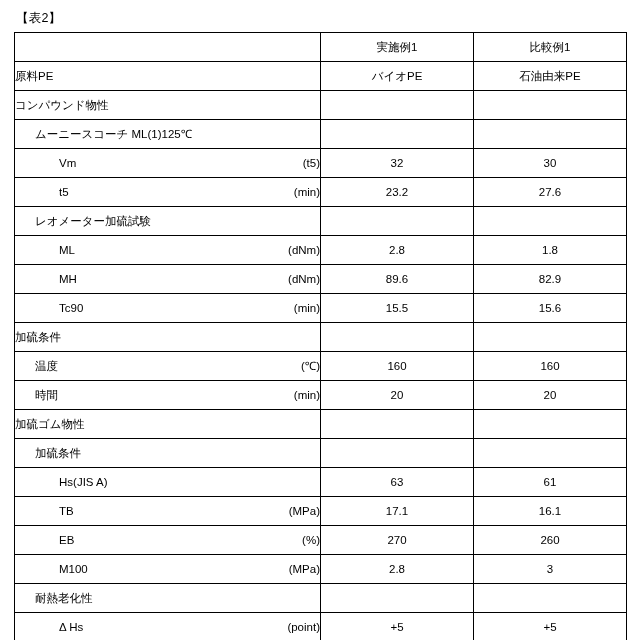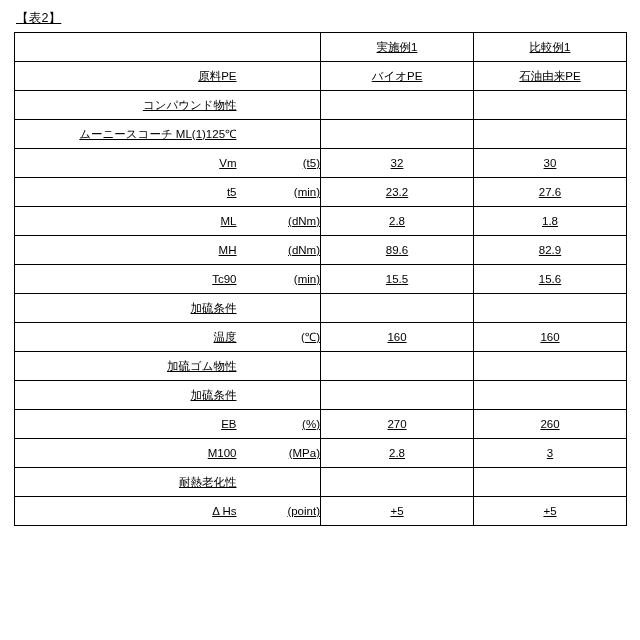--- a/index.html
+++ b/index.html
@@ -13,21 +13,20 @@
     font-family: "Liberation Sans", sans-serif;
     color: #000000;
     overflow: hidden;
   }
   .page {
     position: relative;
     width: 640px;
     height: 452px;
     box-sizing: border-box;
     padding: 10px 14px 0 14px;
-    text-decoration: underline;
   }
   .caption {
     font-size: 12.5px;
     line-height: 16px;
     margin: 0 0 6px 2px;
     letter-spacing: 0.2px;
   }
   table.tbl {
     border-collapse: collapse;
     width: 612px;
@@ -47,21 +46,21 @@
   col.c-unit  { width: 84px; }
   col.c-val   { width: 153px; }
   col.c-val2  { width: 153px; }
 
   .lbl {
     padding-left: 6px;
     text-align: left;
     white-space: nowrap;
   }
   .lbl.ind1 { padding-left: 20px; }
-  .lbl.ind2 { padding-left: 34px; }
+  .lbl.ind2 { padding-left: 44px; }
   .unit {
     text-align: right;
     white-space: nowrap;
   }
   .val {
     text-align: center;
     white-space: nowrap;
   }
   .hdr .val { }
   
@@ -71,21 +70,20 @@
   tr.hdr > td {
     border-bottom: 1.1px solid #000;
   }
   
   td.sep-left {
     border-left: 1.7px solid #000;
     border-radius: 11px;
   }
   .nolabelborder {
     border-right: 0 !important;
-    text-align: right;
   }
   .nolabelborder-l {
     border-left: 0 !important;
   }
 </style>
 </head>
 <body>
 
 <div class="page">
 
@@ -129,20 +127,26 @@
           <td class="val sep-left">32</td>
           <td class="val">30</td>
         </tr>
         <tr>
           <td class="lbl nolabelborder ind2">t5</td>
           <td class="unit nolabelborder-l">(min)</td>
           <td class="val sep-left">23.2</td>
           <td class="val">27.6</td>
         </tr>
         <tr>
+          <td class="lbl nolabelborder ind1">レオメーター加硫試験</td>
+          <td class="unit nolabelborder-l"></td>
+          <td class="val sep-left"></td>
+          <td class="val"></td>
+        </tr>
+        <tr>
           <td class="lbl nolabelborder ind2">ML</td>
           <td class="unit nolabelborder-l">(dNm)</td>
           <td class="val sep-left">2.8</td>
           <td class="val">1.8</td>
         </tr>
         <tr>
           <td class="lbl nolabelborder ind2">MH</td>
           <td class="unit nolabelborder-l">(dNm)</td>
           <td class="val sep-left">89.6</td>
           <td class="val">82.9</td>
@@ -158,31 +162,49 @@
           <td class="unit nolabelborder-l"></td>
           <td class="val sep-left"></td>
           <td class="val"></td>
         </tr>
         <tr>
           <td class="lbl nolabelborder ind1">温度</td>
           <td class="unit nolabelborder-l">(℃)</td>
           <td class="val sep-left">160</td>
           <td class="val">160</td>
         </tr>
+        <tr>
+          <td class="lbl nolabelborder ind1">時間</td>
+          <td class="unit nolabelborder-l">(min)</td>
+          <td class="val sep-left">20</td>
+          <td class="val">20</td>
+        </tr>
         <tr class="sect-top">
           <td class="lbl nolabelborder">加硫ゴム物性</td>
           <td class="unit nolabelborder-l"></td>
           <td class="val sep-left"></td>
           <td class="val"></td>
         </tr>
         <tr>
           <td class="lbl nolabelborder ind1">加硫条件</td>
           <td class="unit nolabelborder-l"></td>
           <td class="val sep-left"></td>
           <td class="val"></td>
+        </tr>
+        <tr>
+          <td class="lbl nolabelborder ind2">Hs(JIS A)</td>
+          <td class="unit nolabelborder-l"></td>
+          <td class="val sep-left">63</td>
+          <td class="val">61</td>
+        </tr>
+        <tr>
+          <td class="lbl nolabelborder ind2">TB</td>
+          <td class="unit nolabelborder-l">(MPa)</td>
+          <td class="val sep-left">17.1</td>
+          <td class="val">16.1</td>
         </tr>
         <tr>
           <td class="lbl nolabelborder ind2">EB</td>
           <td class="unit nolabelborder-l">(%)</td>
           <td class="val sep-left">270</td>
           <td class="val">260</td>
         </tr>
         <tr>
           <td class="lbl nolabelborder ind2">M100</td>
           <td class="unit nolabelborder-l">(MPa)</td>

